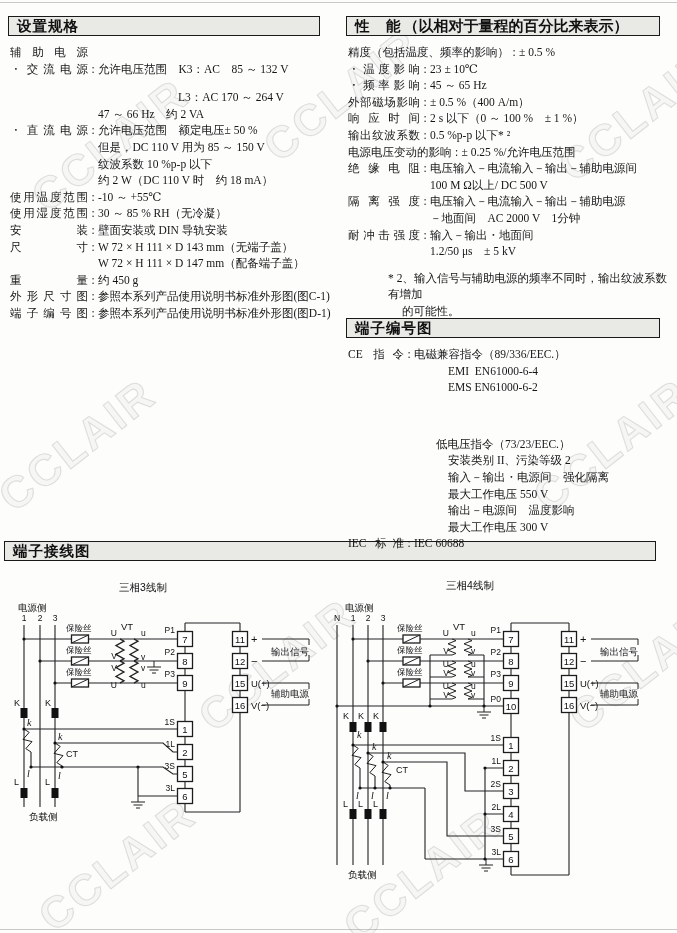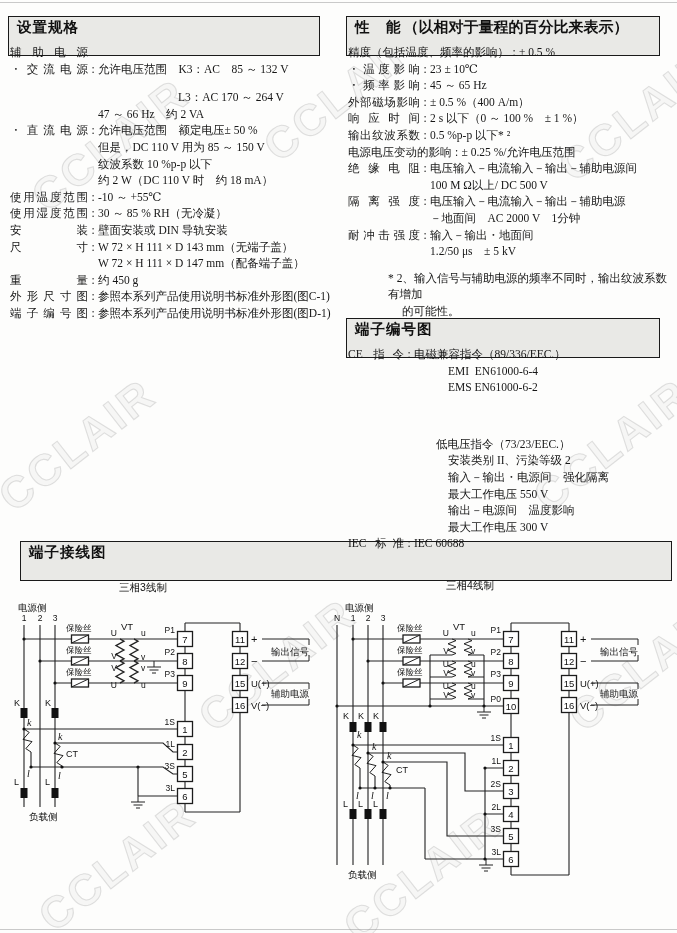--- a/index.html
+++ b/index.html
@@ -12,23 +12,23 @@
   .rule{position:absolute;left:0;width:677px;height:1px;background:#c9c9c9;}
   
   .wm{
     position:absolute; font-family:"Liberation Sans",sans-serif; font-weight:bold;
     font-size:44px; letter-spacing:3px; color:rgba(120,120,120,0.05);
     -webkit-text-stroke:1.1px rgba(150,150,150,0.28);
     transform:rotate(-38deg); white-space:nowrap; pointer-events:none; user-select:none;
   }
   
   .hdr{
-    position:absolute; box-sizing:border-box; height:40px;
+    position:absolute; box-sizing:border-box; height:20px;
     background:#e9e9e6; border:1.6px solid #1a1a1a;
-    font-family:Liberation Sans, sans-serif; font-weight:bold;
+    font-family:Liberation Mono, monospace; font-weight:bold;
     font-size:14.5px; line-height:20px; padding:0 0 0 8px; letter-spacing:1px;
     color:#111;
   }
   .hdr .sub{font-size:15px; letter-spacing:0; margin-left:2px;}
   
   .block{position:absolute; font-size:11.5px; line-height:16.6px; color:#161616;}
   .row{display:flex; align-items:baseline;}
   .lab{
     display:inline-block; flex-shrink:0;
     text-align:justify; text-align-last:justify;
@@ -84,21 +84,21 @@
 
   <div class="hdr" style="left:8px;top:16px;width:312px;">
     <span>设置规格</span>
   </div>
   <div class="hdr" style="left:346px;top:16px;width:314px;">
     <span>性　能</span><span class="sub">（以相对于量程的百分比来表示）</span>
   </div>
   <div class="hdr" style="left:346px;top:318px;width:314px;">
     <span>端子编号图</span>
   </div>
-  <div class="hdr" style="left:20px;top:541px;width:652px;">
+  <div class="hdr" style="left:4px;top:541px;width:652px;">
     <span>端子接线图</span>
   </div>
 
   <div class="block specs" style="left:10px;top:44px;width:332px;">
       <div class="row">
         <span class="lab">辅助电源</span>
       </div>
       <div class="row">
         <span class="lab">・交流电源</span>
         <span class="cl">:</span>

